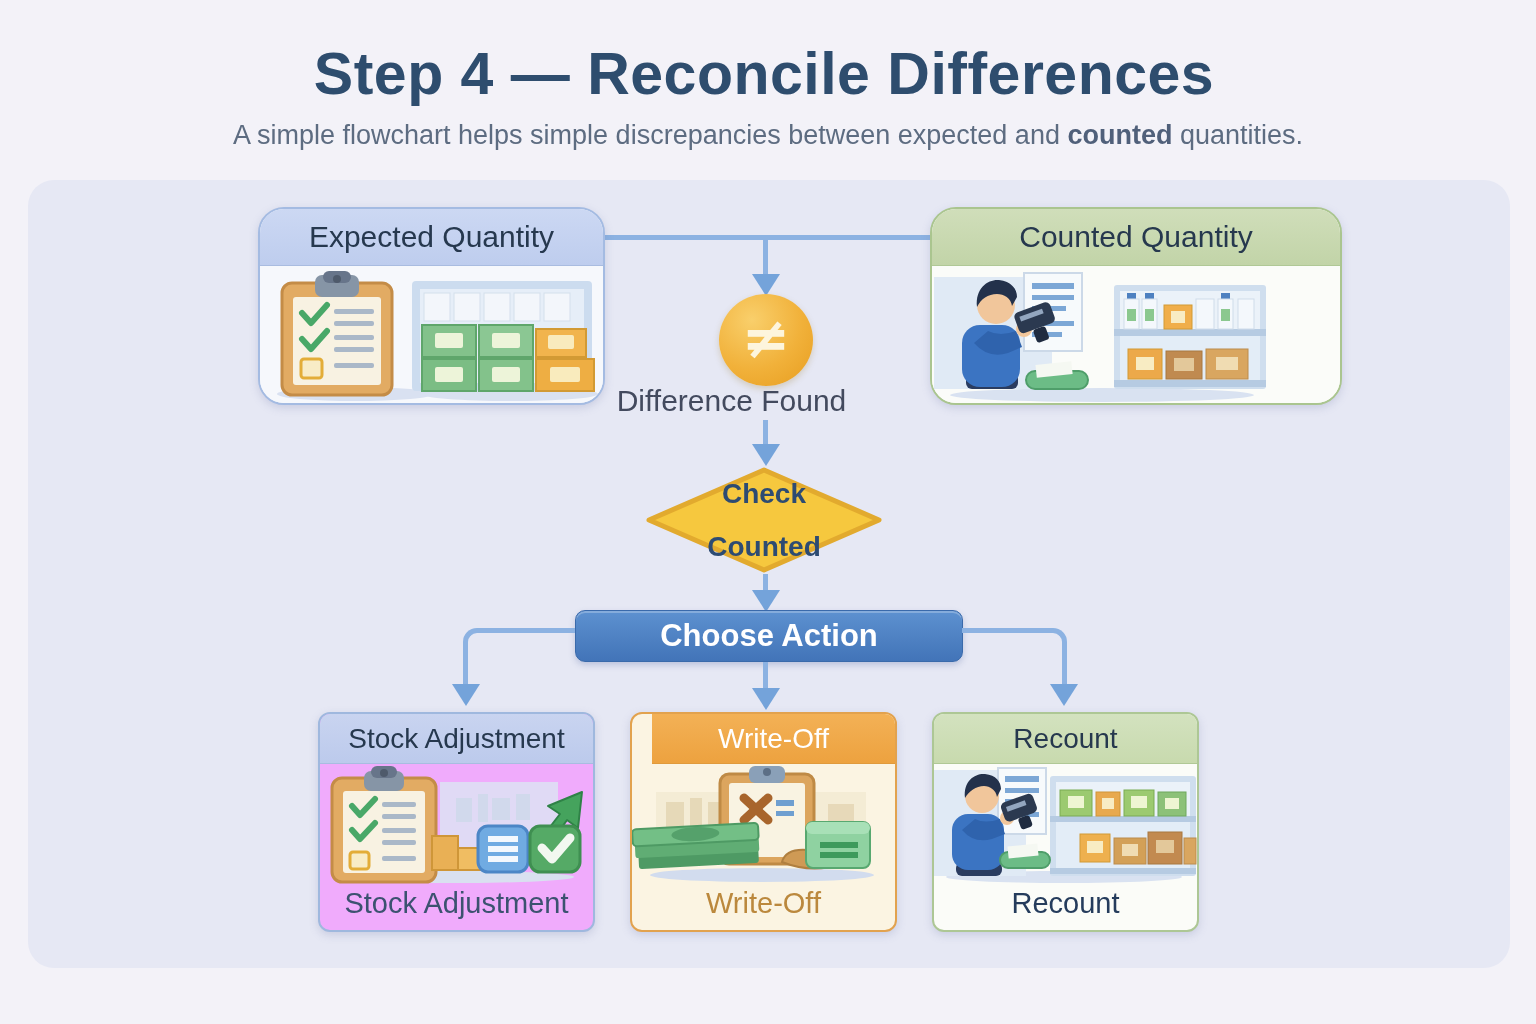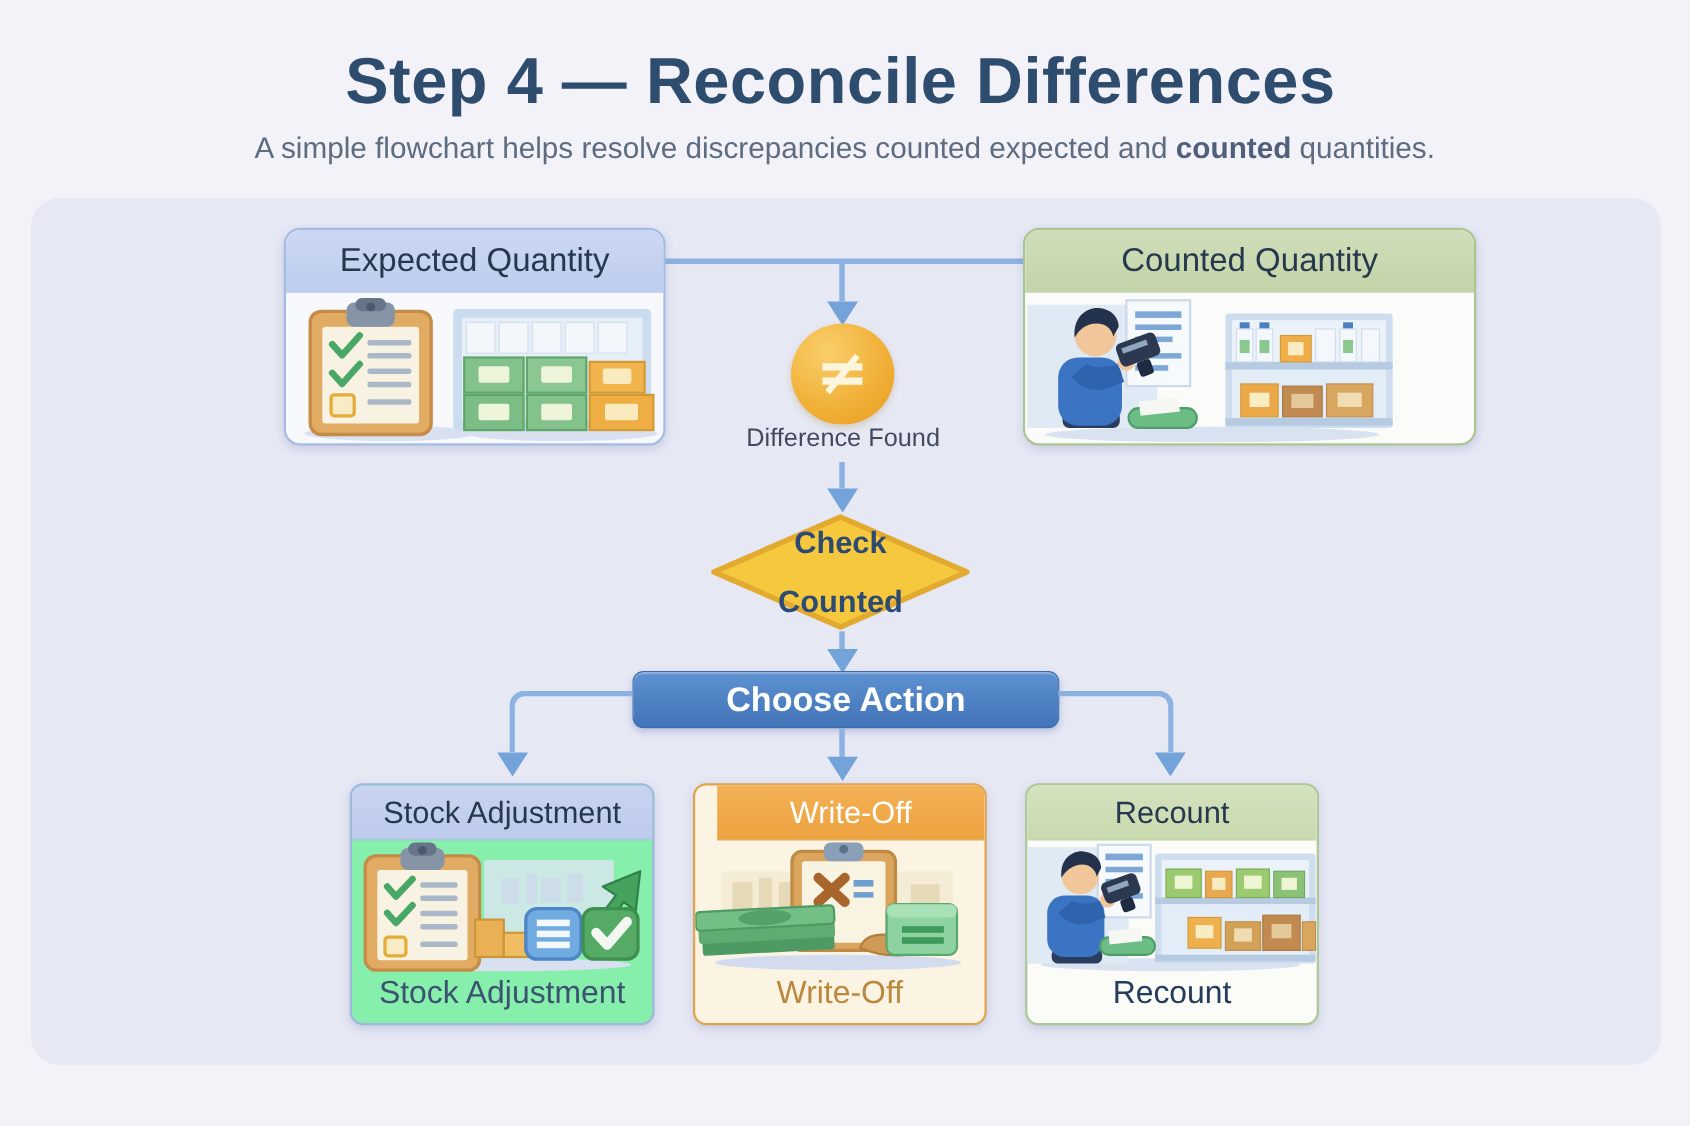--- a/index.html
+++ b/index.html
@@ -27,21 +27,21 @@
   .subtitle b { font-weight:700; color:#50607a; }
 
   
   .panel {
     left:28px; top:180px; width:1482px; height:788px;
     background:#e6e8f4; border-radius:26px;
   }
 
   
   .node {
-    border-radius:15px;
+    border-radius:26px;
     box-shadow:0 3px 8px rgba(115,125,170,.25);
     overflow:hidden;
     background:#f6f8fc;
   }
   .node .hd {
     display:flex; align-items:center; justify-content:center;
     font-size:30px; font-weight:500; color:#26384e;
   }
   .node .body { position:absolute; left:0; right:0; }
 
@@ -56,21 +56,21 @@
 
   
   .outcome { border-radius:12px; }
   .outcome .hd { height:50px; font-size:28px; }
   .outcome .body { top:50px; height:124px; }
   .caption {
     position:absolute; left:0; right:0; bottom:8px; height:38px;
     display:flex; align-items:center; justify-content:center;
     font-size:29px; font-weight:500;
   }
-  .box-adjust { left:318px; top:712px; width:277px; height:220px; border:2px solid #9fb8de; background:#86efac; }
+  .box-adjust { left:318px; top:712px; width:277px; height:220px; border:2px solid #9fb8de; background:#f0abfc; }
   .box-adjust .hd { background:linear-gradient(#c9d4f0,#bccaec); border-bottom:1px solid #a9bce0; }
   .box-adjust .caption { color:#3c5270; }
 
   .box-writeoff { left:630px; top:712px; width:267px; height:220px; border:2px solid #e2a24e; background:#fbf4e2;padding-left:20px; }
   .box-writeoff .hd { background:linear-gradient(#f3b156,#eda23f); color:#ffffff; border-bottom:1px solid #e09a3c; }
   .box-writeoff .caption { color:#bb883d; }
 
   .box-recount { left:932px; top:712px; width:267px; height:220px; border:2px solid #adc795; background:#fbfcf8; }
   .box-recount .hd { background:linear-gradient(#d3e2bf,#c8daae); border-bottom:1px solid #b0c896; }
   .box-recount .caption { color:#253c5c; }
@@ -102,22 +102,22 @@
     background:radial-gradient(circle at 35% 28%, #f9cf6b 0%, #f1b13a 55%, #e79d1f 100%);
     box-shadow:0 3px 6px rgba(150,120,40,.25);
     display:flex; align-items:center; justify-content:center;
   }
   .neq-circle span {
     font-family:"DejaVu Sans", sans-serif;
     font-size:58px; font-weight:700; color:#fdf5dd; line-height:1;
     transform:translateY(-2px);
   }
   .diff-label {
-    left:600px; top:384px; width:333px;
-    text-align:center; font-size:23px; color:#434a5e;
+    left:565px; top:384px; width:333px;
+    text-align:center; font-size:30px; color:#434a5e;
   }
   .diamond-wrap { left:641px; top:462px; width:246px; height:116px; }
   .diamond-text {
     left:641px; top:462px; width:246px; height:116px;
     display:flex; flex-direction:column; align-items:center; justify-content:center;
     font-size:28px; font-weight:600; color:#2d4b72; line-height:1.18;gap:20px;
   }
   .action-bar {
     left:575px; top:610px; width:388px; height:52px;
     background:linear-gradient(#5d91d0,#4274b8);
@@ -125,21 +125,21 @@
     box-shadow:inset 0 2px 0 rgba(255,255,255,.25), 0 3px 6px rgba(90,110,170,.3);
     display:flex; align-items:center; justify-content:center;
     font-size:31px; font-weight:600; color:#ffffff;
   }
   svg { display:block; }
 </style>
 </head>
 <body>
 
 <div class="abs title">Step 4 — Reconcile Differences</div>
-<div class="abs subtitle"><span>A simple flowchart helps resolve discrepancies counted expected and </span><b>counted</b><span> quantities.</span></div>
+<div class="abs subtitle"><span>A simple flowchart helps simple discrepancies between expected and </span><b>counted</b><span> quantities.</span></div>
 
 <div class="abs panel"></div>
 
 <div class="abs hline" style="left:603px;top:235px;width:329px;"></div>
 <div class="abs stem" style="left:763px;top:238px;height:36px;"></div>
 <div class="abs ah" style="left:752px;top:274px;"></div>
 
 <div class="abs node box-expected">
   <div class="hd">
       <span>Expected Quantity</span>

